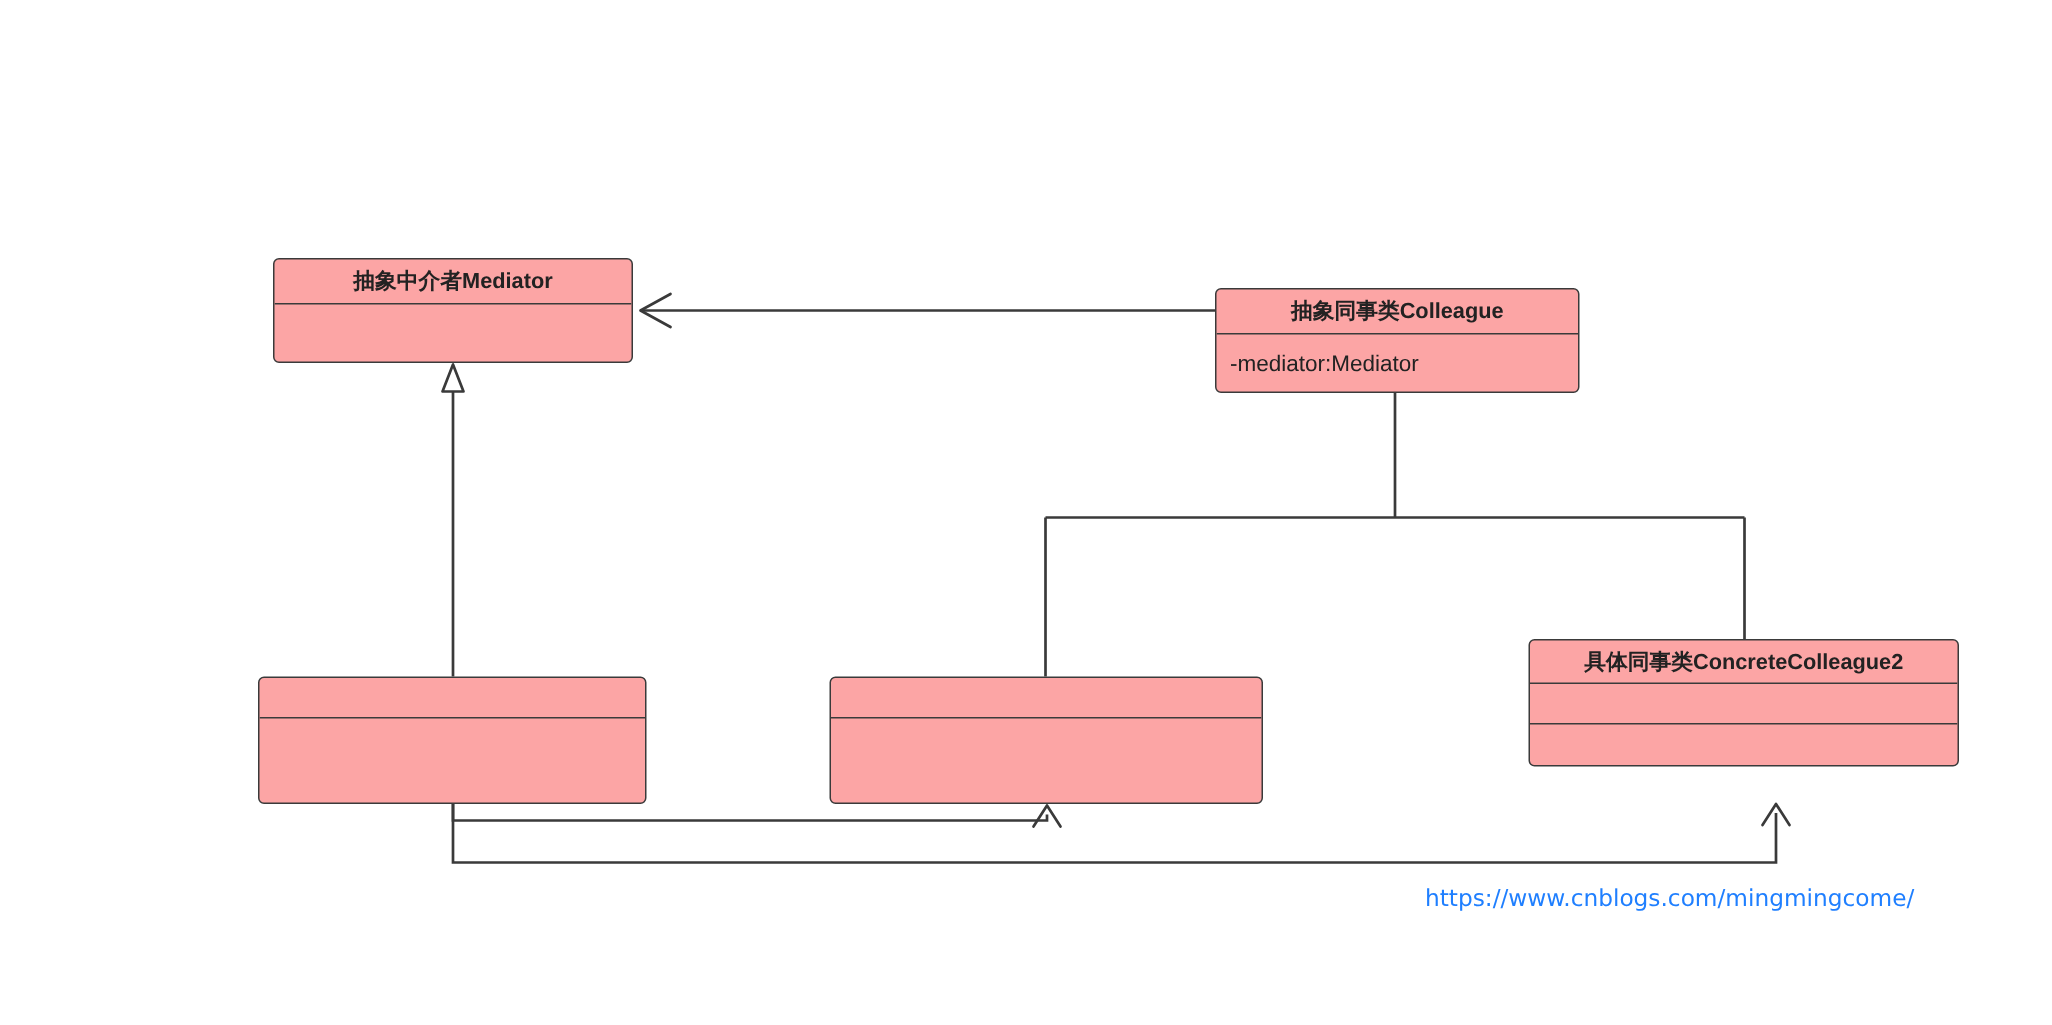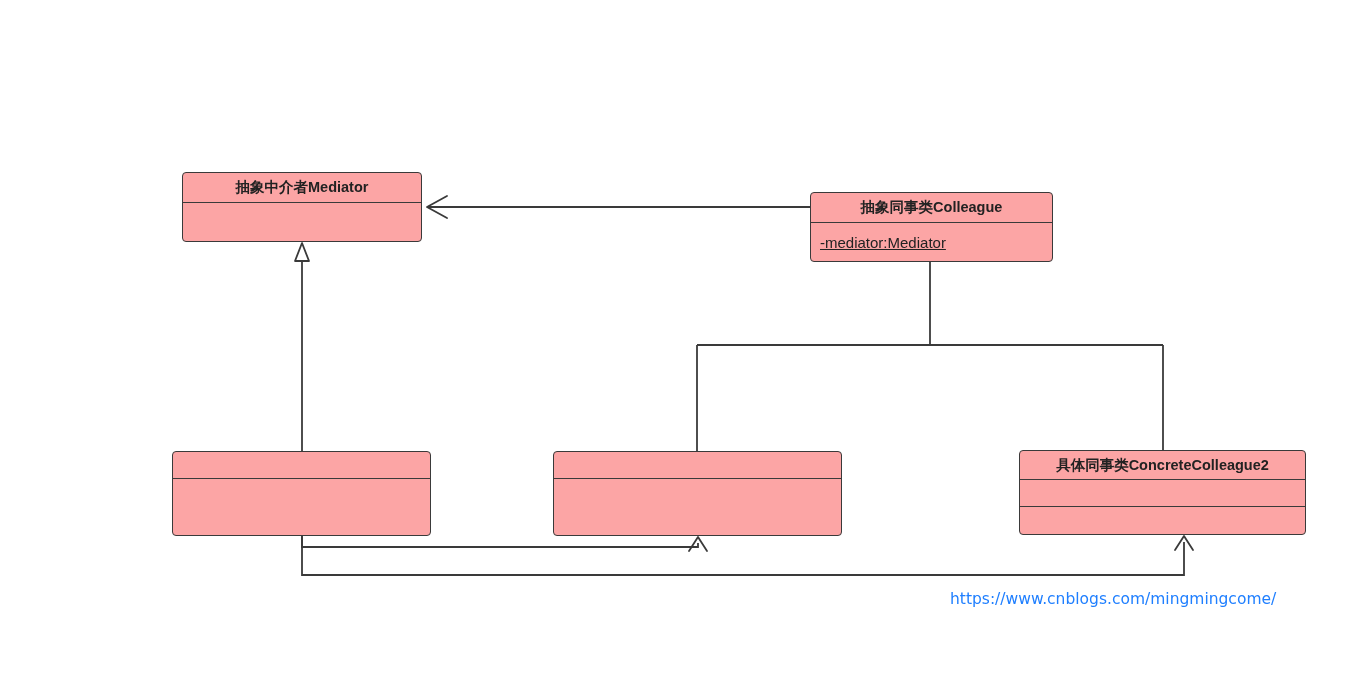--- a/index.html
+++ b/index.html
@@ -55,34 +55,34 @@
   }
 
   
   #class-mediator { left: 182px; top: 172px; width: 240px; height: 70px; }
   #class-mediator .uml-title { height: 30px; font-size: 14.5px; }
   #class-mediator .uml-row { height: 38px; font-size: 14.5px; }
 
   
   #class-colleague { left: 810px; top: 172px; width: 243px; height: 70px; margin-top: 20px; }
   #class-colleague .uml-title { height: 30px; font-size: 14.5px; }
-  #class-colleague .uml-row { height: 38px; font-size: 15px; text-decoration: underline; }
+  #class-colleague .uml-row { height: 38px; font-size: 15px; }
 
   
   #class-concrete-mediator { left: 172px; top: 451px; width: 259px; height: 85px; }
   #class-concrete-mediator .uml-title { height: 29px; font-size: 14.5px; }
   #class-concrete-mediator .uml-row { height: 27px; font-size: 14px; }
 
   
   #class-concrete-colleague1 { left: 553px; top: 451px; width: 289px; height: 85px; }
   #class-concrete-colleague1 .uml-title { height: 29px; font-size: 14.5px; }
   #class-concrete-colleague1 .uml-row { height: 27px; font-size: 14px; }
 
   
-  #class-concrete-colleague2 { left: 1019px; top: 450px; width: 287px; height: 85px; }
+  #class-concrete-colleague2 { left: 1019px; top: 426px; width: 287px; height: 85px; }
   #class-concrete-colleague2 .uml-title { height: 29px; font-size: 14.5px; }
   #class-concrete-colleague2 .uml-row { height: 27px; font-size: 14px; }
 
   
   #watermark-link {
     position: absolute;
     left: 950px;
     top: 590px;
     font-size: 15.5px;
     color: #1f7fff;

